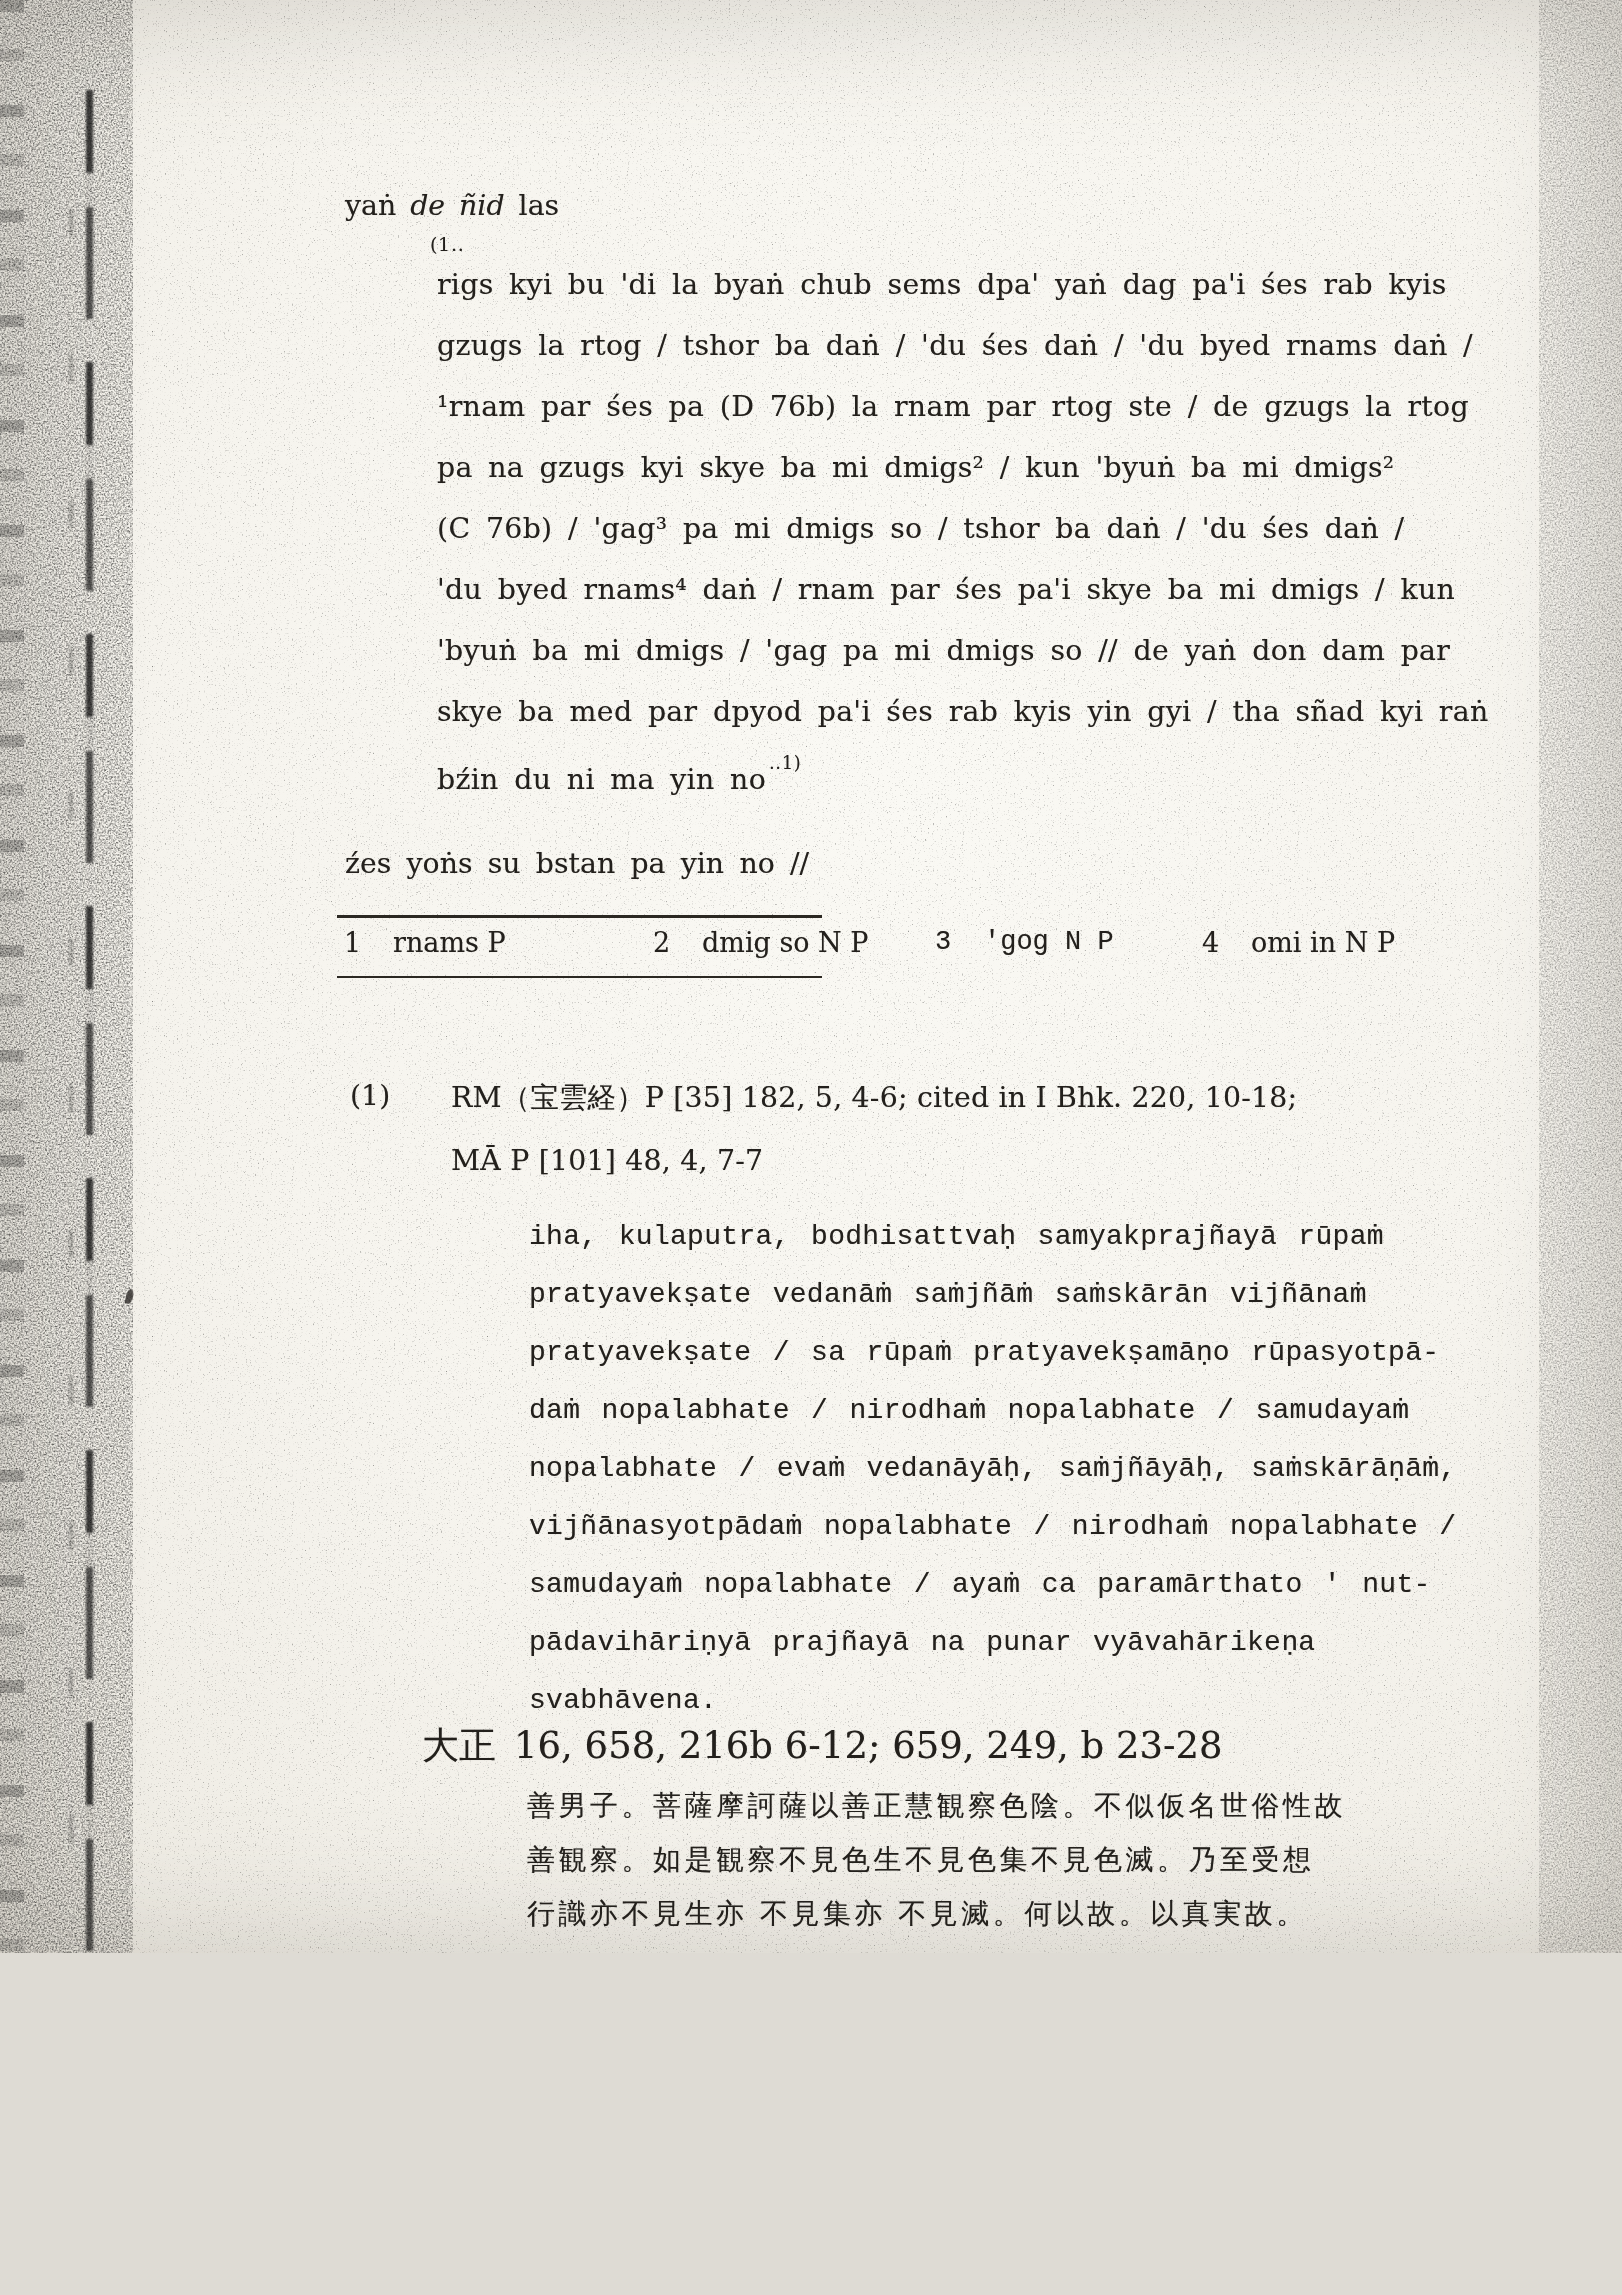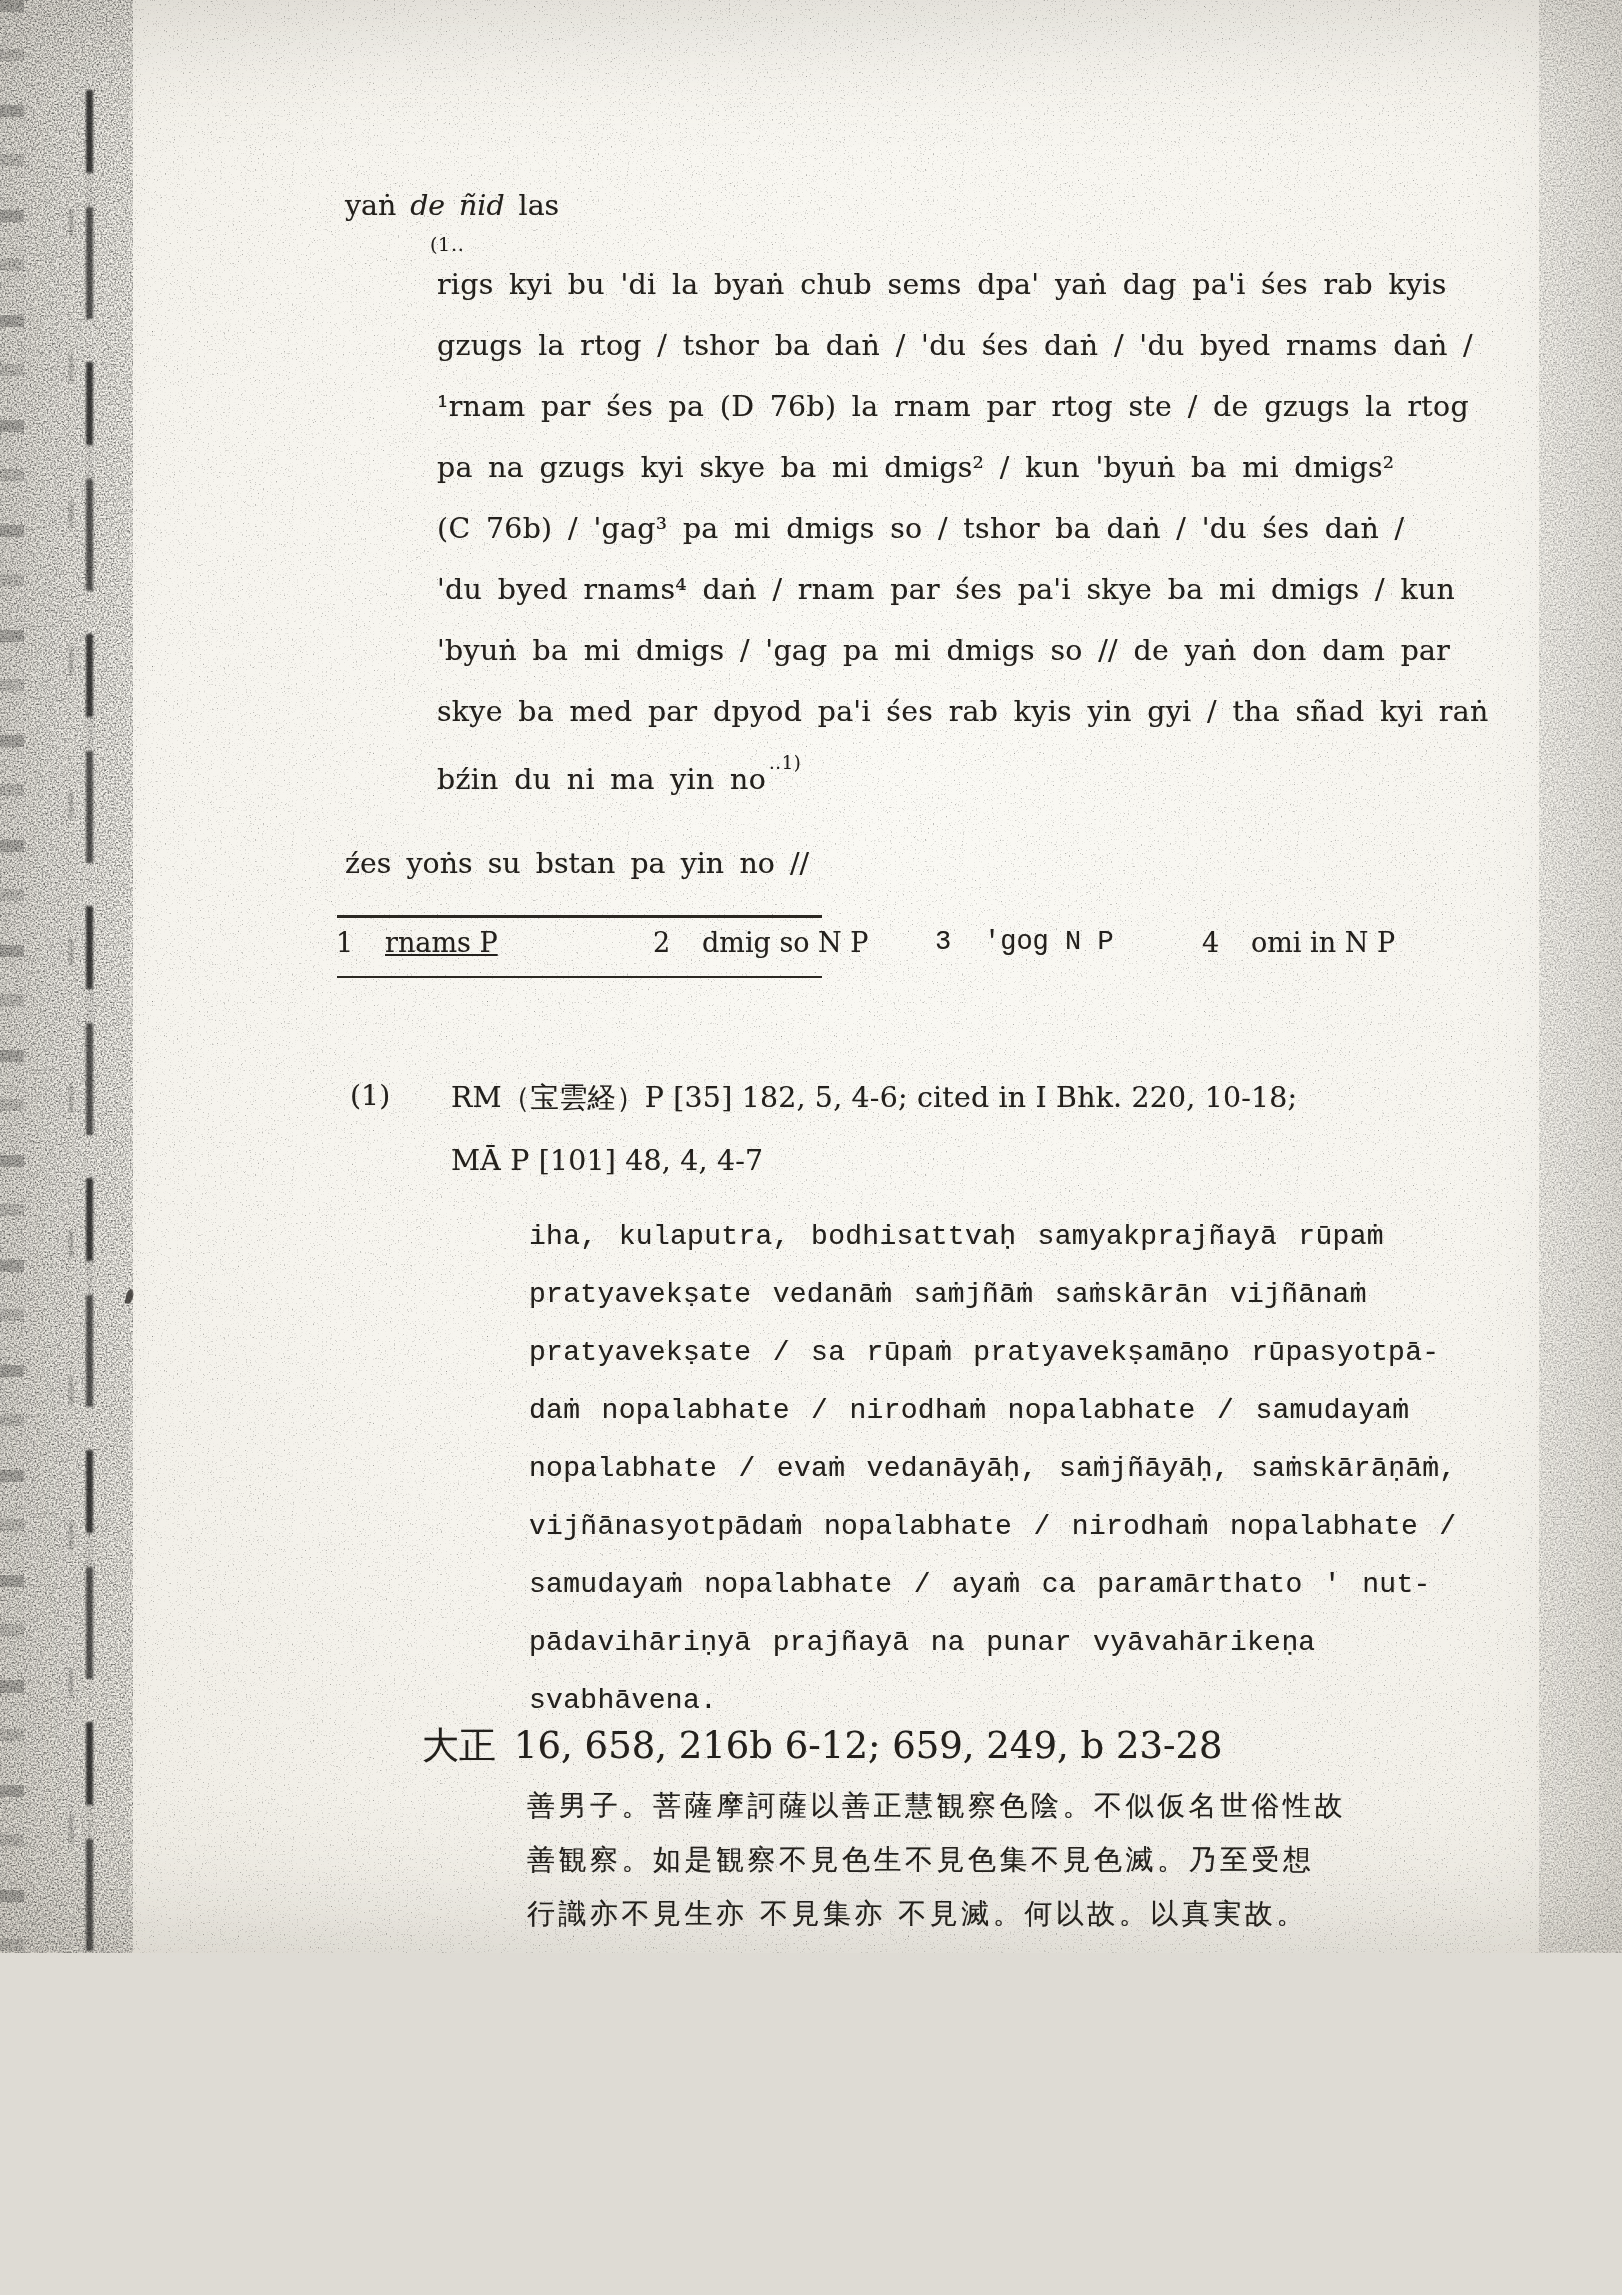--- a/index.html
+++ b/index.html
@@ -70,21 +70,21 @@
   .tib-block { left:437px; top:254px; font-size:28.4px; }
   .tib-block .tl { height:61px; line-height:61px; white-space:nowrap; word-spacing:6.2px; letter-spacing:0.3px; }
   .mk { font-size:18px; position:relative; top:-9.7px; margin-left:2.8px; letter-spacing:0.7px; }
   .closing-line { left:345px; top:847px; font-size:28.4px; word-spacing:6.2px; }
 
   .rule { position:absolute; background:#2b2822; }
   .rule-top { left:337px; top:915px; width:485px; height:2.8px; }
   .rule-bottom { left:337px; top:976px; width:485px; height:2.1px; }
   .apparatus { left:0; top:927px; width:1623px; height:44px; font-size:27px; }
   .app-item { position:absolute; top:0; white-space:nowrap; }
-  .app-item:nth-child(1){ left:336px;text-decoration:underline; }
+  .app-item:nth-child(1){ left:344px; }
   .app-item:nth-child(2){ left:653px; }
   .app-item:nth-child(3){ left:935px;font-family:Liberation Mono, monospace; }
   .app-item:nth-child(4){ left:1202px; }
   .app-num { display:inline-block; min-width:49px; }
 
   .fn-marker { left:350px; top:1079px; font-size:28.4px; }
   .fn-line1 { left:451px; top:1079px; font-size:28.4px; letter-spacing:0.2px; }
   .fn-line2 { left:451px; top:1144px; font-size:28.4px; letter-spacing:0.2px; }
 
   .skt-block { left:529px; top:1208px; font-size:28px; }
@@ -152,21 +152,21 @@
   <div class="abs apparatus txt">
     <div class="app-item"><span class="app-num">1</span><span class="app-txt">rnams P</span></div>
     <div class="app-item"><span class="app-num">2</span><span class="app-txt">dmig so  N P</span></div>
     <div class="app-item"><span class="app-num">3</span><span class="app-txt">'gog N P</span></div>
     <div class="app-item"><span class="app-num">4</span><span class="app-txt">omi in  N P</span></div>
   </div>
   <div class="rule rule-bottom"></div>
 
   <div class="abs fn-marker txt">(1)</div>
   <div class="abs fn-line1 txt">RM（宝雲経）P [35] 182, 5, 4-6;  cited in I Bhk.  220, 10-18;</div>
-  <div class="abs fn-line2 txt">MĀ  P [101]  48, 4, 4-7</div>
+  <div class="abs fn-line2 txt">MĀ  P [101]  48, 4, 7-7</div>
 
   <div class="abs skt-block txt">
     <div class="sl">iha, kulaputra, bodhisattvaḥ samyakprajñayā rūpaṁ</div>
     <div class="sl">pratyavekṣate vedanāṁ saṁjñāṁ saṁskārān vijñānaṁ</div>
     <div class="sl">pratyavekṣate / sa rūpaṁ pratyavekṣamāṇo rūpasyotpā-</div>
     <div class="sl">daṁ nopalabhate / nirodhaṁ nopalabhate / samudayaṁ</div>
     <div class="sl">nopalabhate / evaṁ vedanāyāḥ, saṁjñāyāḥ, saṁskārāṇāṁ,</div>
     <div class="sl">vijñānasyotpādaṁ  nopalabhate / nirodhaṁ nopalabhate /</div>
     <div class="sl">samudayaṁ nopalabhate / ayaṁ ca paramārthato ' nut-</div>
     <div class="sl">pādavihāriṇyā prajñayā na punar vyāvahārikeṇa</div>

